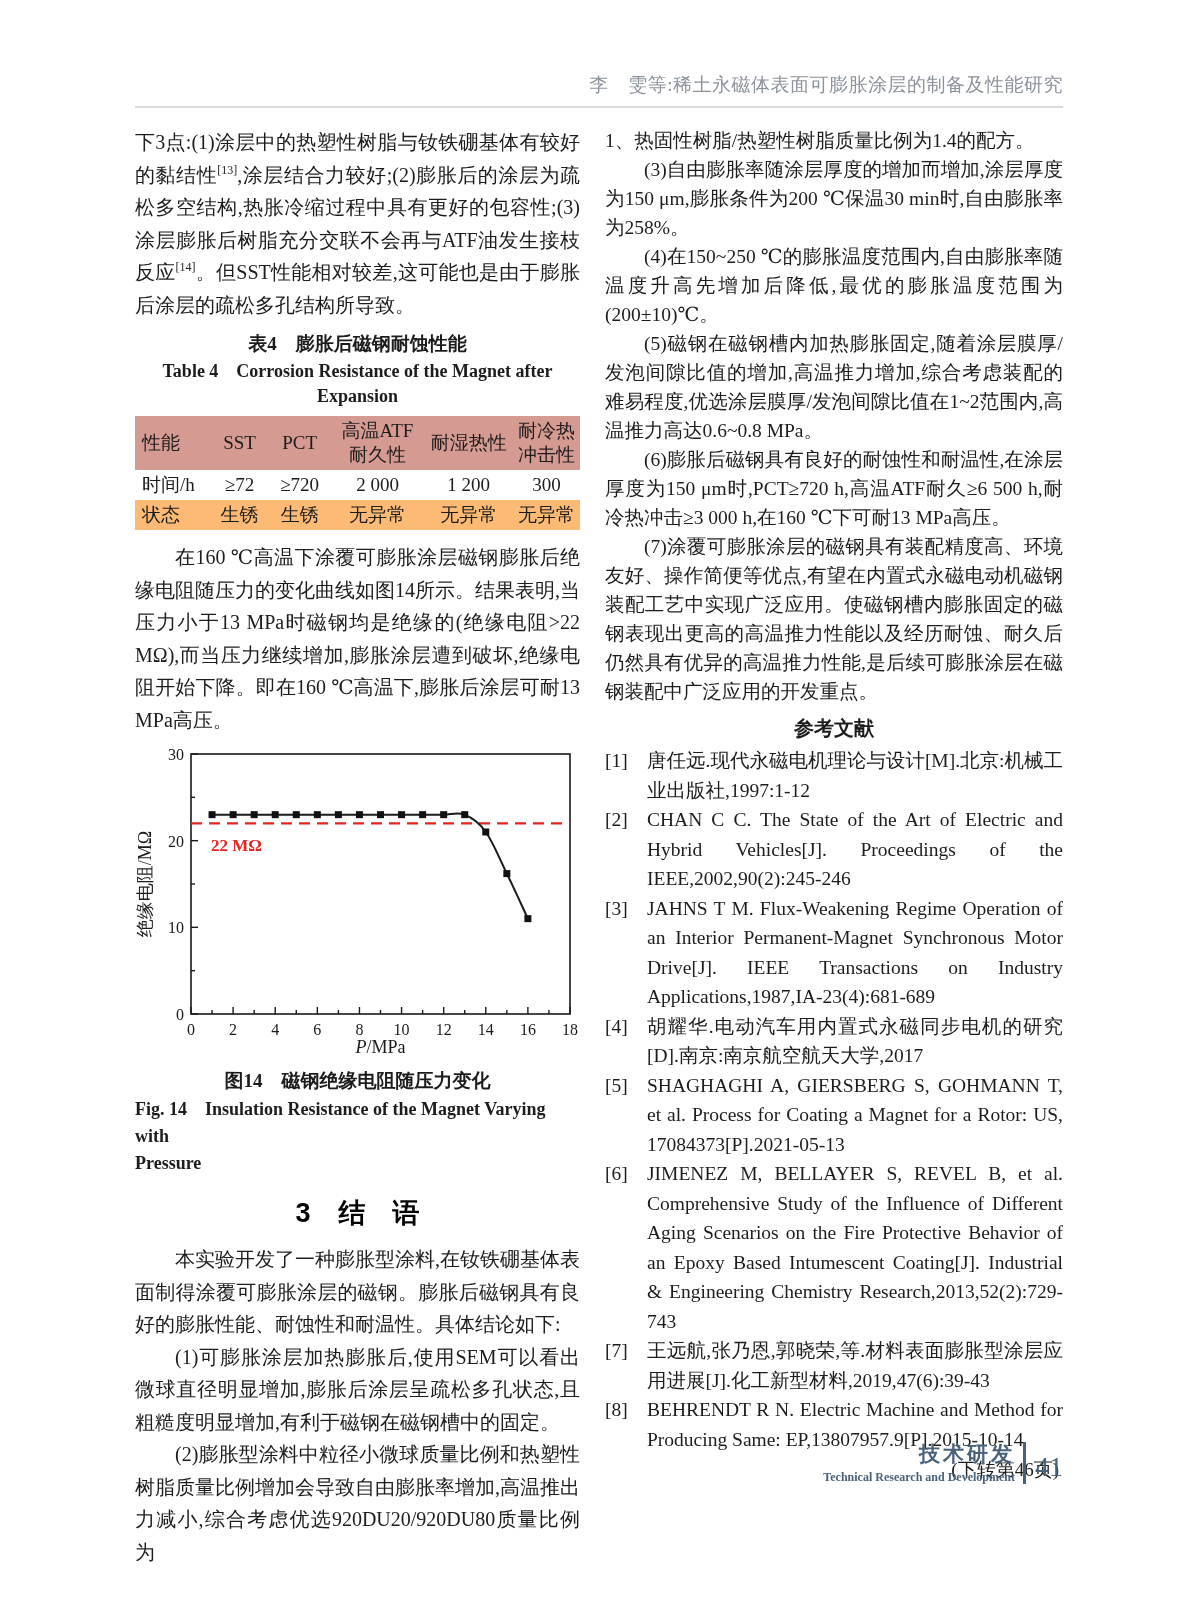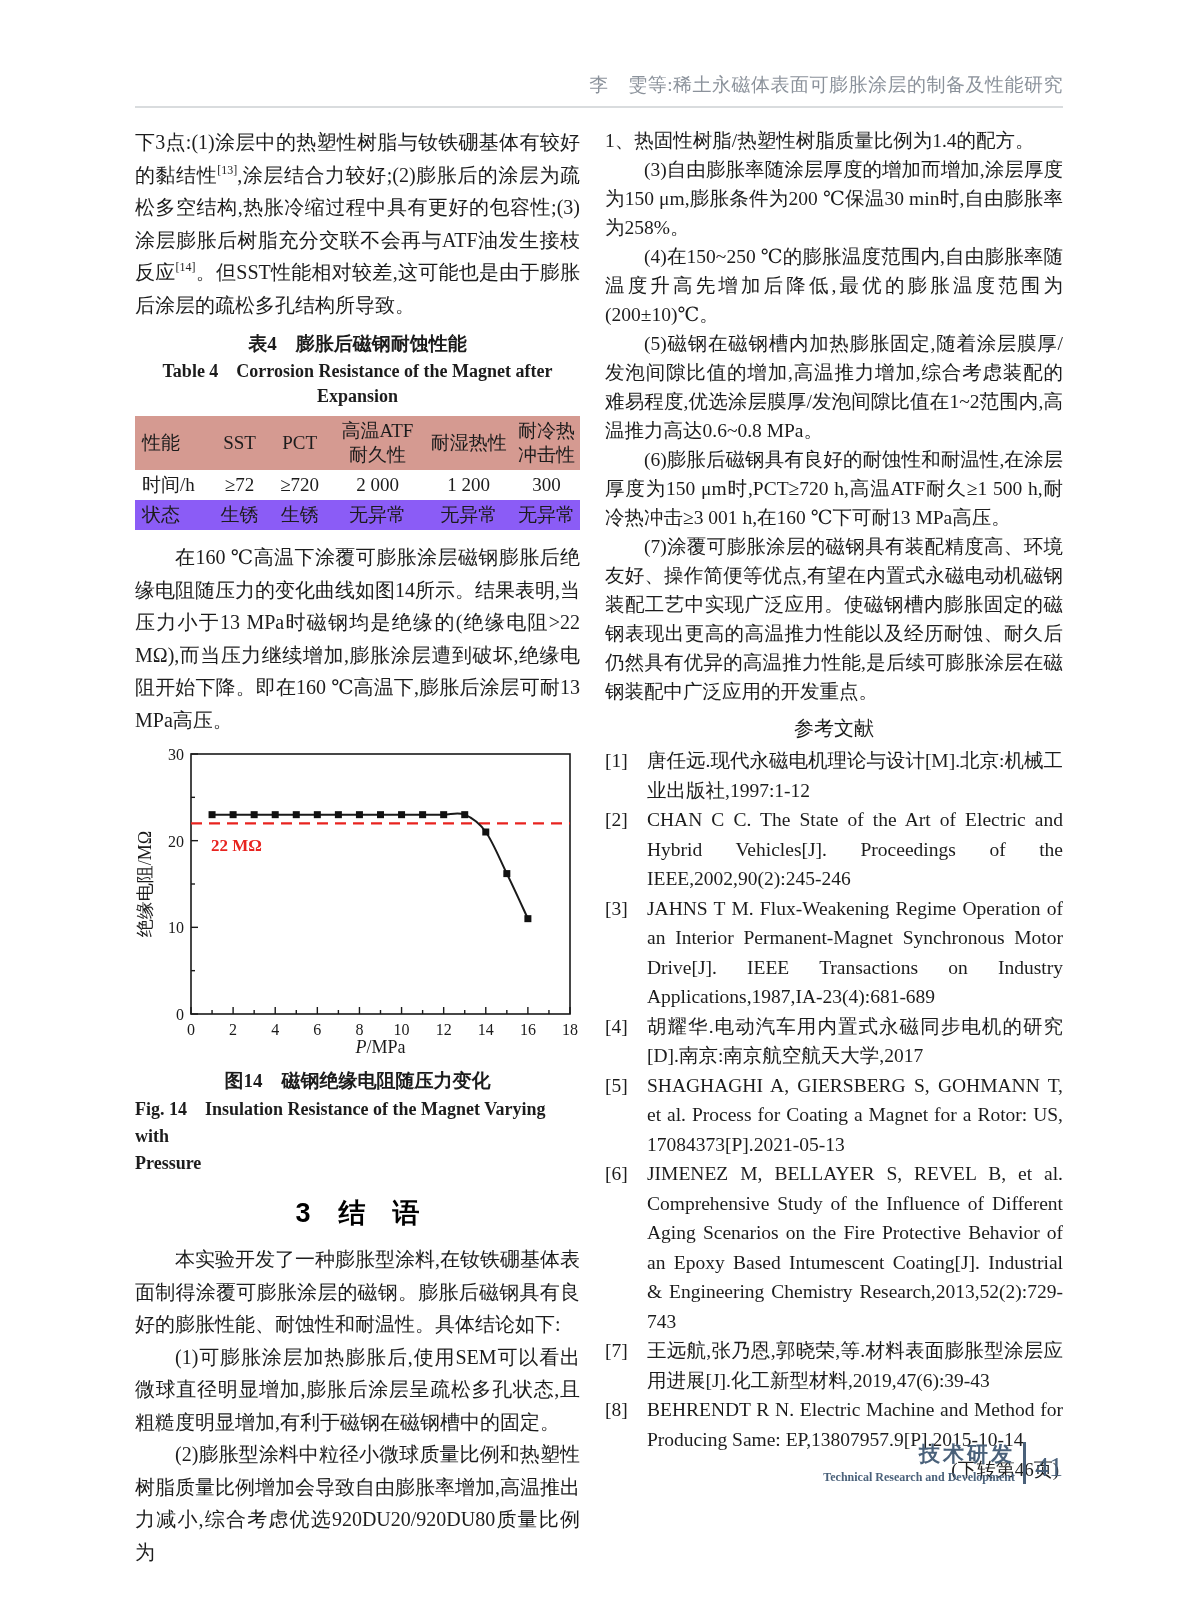--- a/index.html
+++ b/index.html
@@ -36,21 +36,21 @@
   .reflabel{font:700 17px "Liberation Serif",serif;}
   .fig-cap-cn{font-size:19px;font-weight:700;text-align:center;margin:4px 0 0;}
   .fig-cap-en{font-size:18px;font-weight:700;line-height:27px;margin:2px 0 16px;}
 
   
   .sec-heading{margin:18px 0 12px;color:#000000;font-weight:700;font-size:27px;
                font-family:"Liberation Sans","DejaVu Sans",sans-serif;text-align:center;}
   .sec-heading .num{margin-right:28px;}
 
   
-  .refs-heading{font-size:20px;font-weight:400;text-align:center;margin:9px 0 4px;}
+  .refs-heading{font-size:20px;font-weight:700;text-align:center;margin:9px 0 4px;}
   .ref-item{position:relative;padding-left:42px;font-size:19.5px;line-height:29.5px;text-align:justify;}
   .ref-label{position:absolute;left:0;top:0;}
   .continue-note{font-size:19px;text-align:right;margin-top:3px;padding-right:4px;}
 
   
   .footer{position:absolute;top:1440px;right:124px;display:flex;align-items:center;color:#4a617a;}
   .footer-txt{text-align:right;}
   .footer-cn{font-size:21px;font-weight:700;letter-spacing:3px;
              font-family:"Liberation Sans","DejaVu Sans",sans-serif;}
   .footer-en{font-size:12px;font-weight:700;margin-top:2px;}
@@ -93,21 +93,21 @@
           <td>耐冷热 冲击性</td>
         </tr>
         <tr>
           <td>时间/h</td>
           <td>≥72</td>
           <td>≥720</td>
           <td>2 000</td>
           <td>1 200</td>
           <td>300</td>
         </tr>
-        <tr style="background:#8b5cf6;margin-left:8px;">
+        <tr style="background:#fdba74;margin-left:8px;">
           <td>状态</td>
           <td>生锈</td>
           <td>生锈</td>
           <td>无异常</td>
           <td>无异常</td>
           <td>无异常</td>
         </tr>
       </tbody>
     </table>
 
@@ -192,21 +192,21 @@
     <p class="body indent">本实验开发了一种膨胀型涂料,在钕铁硼基体表面制得涂覆可膨胀涂层的磁钢。膨胀后磁钢具有良好的膨胀性能、耐蚀性和耐温性。具体结论如下:</p>
     <p class="body indent">(1)可膨胀涂层加热膨胀后,使用SEM可以看出微球直径明显增加,膨胀后涂层呈疏松多孔状态,且粗糙度明显增加,有利于磁钢在磁钢槽中的固定。</p>
     <p class="body indent">(2)膨胀型涂料中粒径小微球质量比例和热塑性树脂质量比例增加会导致自由膨胀率增加,高温推出力减小,综合考虑优选920DU20/920DU80质量比例为</p>
   </div>
 
   <div class="col col-right">
     <p class="body">1、热固性树脂/热塑性树脂质量比例为1.4的配方。</p>
     <p class="body indent">(3)自由膨胀率随涂层厚度的增加而增加,涂层厚度为150 μm,膨胀条件为200 ℃保温30 min时,自由膨胀率为258%。</p>
     <p class="body indent">(4)在150~250 ℃的膨胀温度范围内,自由膨胀率随温度升高先增加后降低,最优的膨胀温度范围为(200±10)℃。</p>
     <p class="body indent">(5)磁钢在磁钢槽内加热膨胀固定,随着涂层膜厚/发泡间隙比值的增加,高温推力增加,综合考虑装配的难易程度,优选涂层膜厚/发泡间隙比值在1~2范围内,高温推力高达0.6~0.8 MPa。</p>
-    <p class="body indent">(6)膨胀后磁钢具有良好的耐蚀性和耐温性,在涂层厚度为150 μm时,PCT≥720 h,高温ATF耐久≥1 500 h,耐冷热冲击≥3 001 h,在160 ℃下可耐13 MPa高压。</p>
+    <p class="body indent">(6)膨胀后磁钢具有良好的耐蚀性和耐温性,在涂层厚度为150 μm时,PCT≥720 h,高温ATF耐久≥6 500 h,耐冷热冲击≥3 000 h,在160 ℃下可耐13 MPa高压。</p>
     <p class="body indent">(7)涂覆可膨胀涂层的磁钢具有装配精度高、环境友好、操作简便等优点,有望在内置式永磁电动机磁钢装配工艺中实现广泛应用。使磁钢槽内膨胀固定的磁钢表现出更高的高温推力性能以及经历耐蚀、耐久后仍然具有优异的高温推力性能,是后续可膨胀涂层在磁钢装配中广泛应用的开发重点。</p>
 
     <div class="refs-heading">参考文献</div>
 
     <div class="ref-item"><span class="ref-label">[1]</span><span>唐任远.现代永磁电机理论与设计[M].北京:机械工业出版社,1997:1-12</span></div>
     <div class="ref-item"><span class="ref-label">[2]</span><span>CHAN C C. The State of the Art of Electric and Hybrid Vehicles[J]. Proceedings of the IEEE,2002,90(2):245-246</span></div>
     <div class="ref-item"><span class="ref-label">[3]</span><span>JAHNS T M. Flux-Weakening Regime Operation of an Interior Permanent-Magnet Synchronous Motor Drive[J]. IEEE Transactions on Industry Applications,1987,IA-23(4):681-689</span></div>
     <div class="ref-item"><span class="ref-label">[4]</span><span>胡耀华.电动汽车用内置式永磁同步电机的研究[D].南京:南京航空航天大学,2017</span></div>
     <div class="ref-item"><span class="ref-label">[5]</span><span>SHAGHAGHI A, GIERSBERG S, GOHMANN T, et al. Process for Coating a Magnet for a Rotor: US, 17084373[P].2021-05-13</span></div>
     <div class="ref-item"><span class="ref-label">[6]</span><span>JIMENEZ M, BELLAYER S, REVEL B, et al. Comprehensive Study of the Influence of Different Aging Scenarios on the Fire Protective Behavior of an Epoxy Based Intumescent Coating[J]. Industrial &amp; Engineering Chemistry Research,2013,52(2):729-743</span></div>

